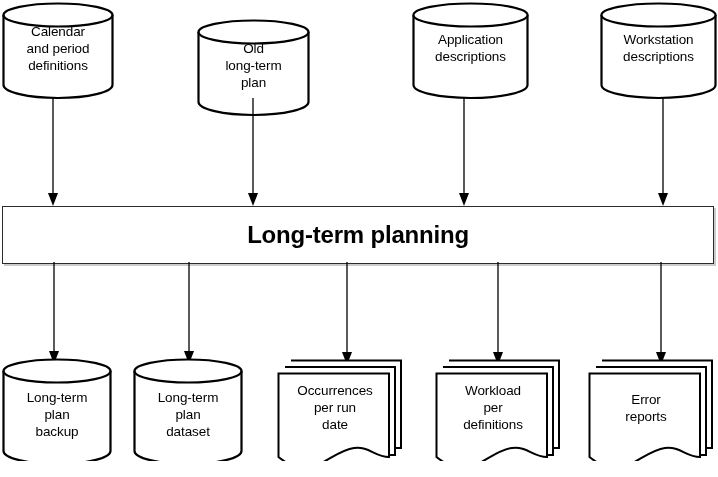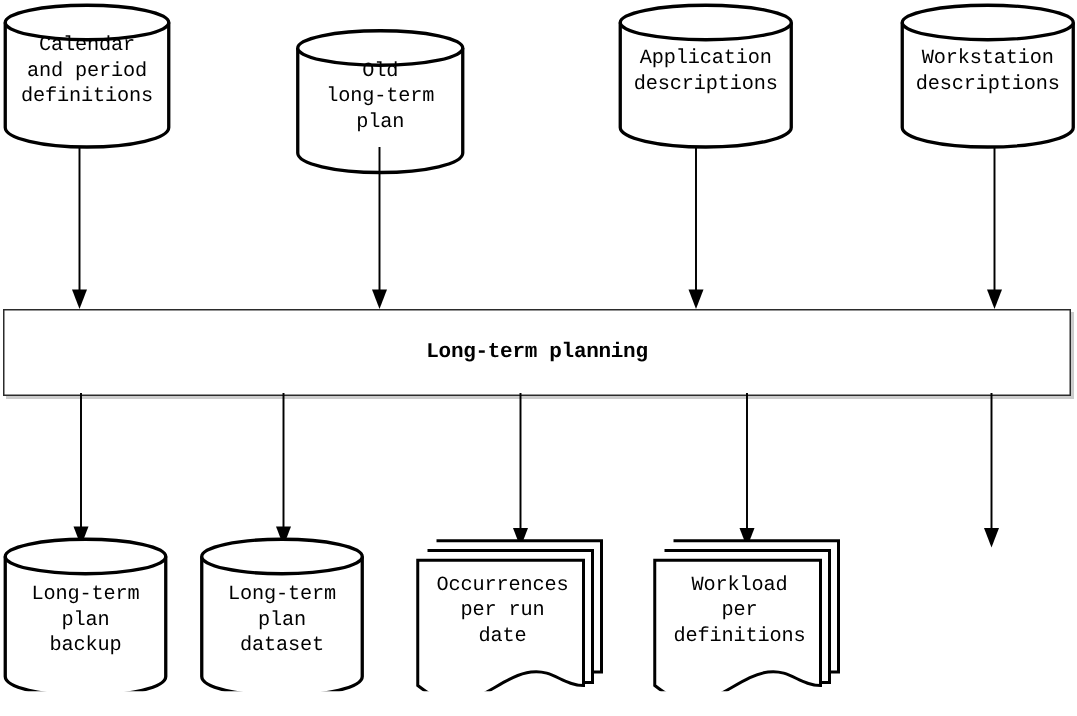--- a/index.html
+++ b/index.html
@@ -6,21 +6,21 @@
     margin: 0;
     padding: 0;
     background: #ffffff;
   }
   #canvas {
     position: relative;
     width: 718px;
     height: 461px;
     background: #ffffff;
     overflow: hidden;
-    font-family: Liberation Mono, monospace;
+    font-family: Liberation Sans, sans-serif;
   }
 
   
   .node {
     position: absolute;
     box-sizing: border-box;
   }
   .node svg {
     position: absolute;
     left: 0;
@@ -55,21 +55,21 @@
     width: 710px;
     height: 56px;
     border: 1.4px solid #2b2b2b;
     background: #ffffff;
     box-shadow: 2px 2px 0 0 #cccccc;
     display: flex;
     align-items: center;
     justify-content: center;
   }
   #process-box .ptext {
-    font-size: 14px;
+    font-size: 24px;
     font-weight: bold;
     color: #000000;
     letter-spacing: -0.2px;
   }
 
   
   .doc .label { top: 30%; }
 
   
   .arrow {
@@ -222,14 +222,26 @@
       <path d="M1.5,17.5 L112,17.5 L112,101
                C98,101 92,90 77,92
                C60,94 44,112 28,112
                C16,112 8,106 1.5,101 Z" fill="#ffffff" stroke="#000000" stroke-width="2"></path>
     </svg>
     <div class="label" style="top:26px; left:-6px;">Workload
 per
 definitions</div>
   </div>
 
+  <div class="node doc" style="left:588px; top:356px; width:128px; height:119px;">
+    <svg viewBox="0 0 128 119" preserveAspectRatio="none">
+      <path d="M14,4.5 L124,4.5 L124,92 L112,92" fill="#ffffff" stroke="#000000" stroke-width="2"></path>
+      <path d="M8,11 L118,11 L118,99 L106,99" fill="#ffffff" stroke="#000000" stroke-width="2"></path>
+      <path d="M1.5,17.5 L112,17.5 L112,101
+               C98,101 92,90 77,92
+               C60,94 44,112 28,112
+               C16,112 8,106 1.5,101 Z" fill="#ffffff" stroke="#000000" stroke-width="2"></path>
+    </svg>
+    <div class="label" style="top:35px; left:-6px;">Error
+reports</div>
+  </div>
 
 </div>
 
 </body></html>

